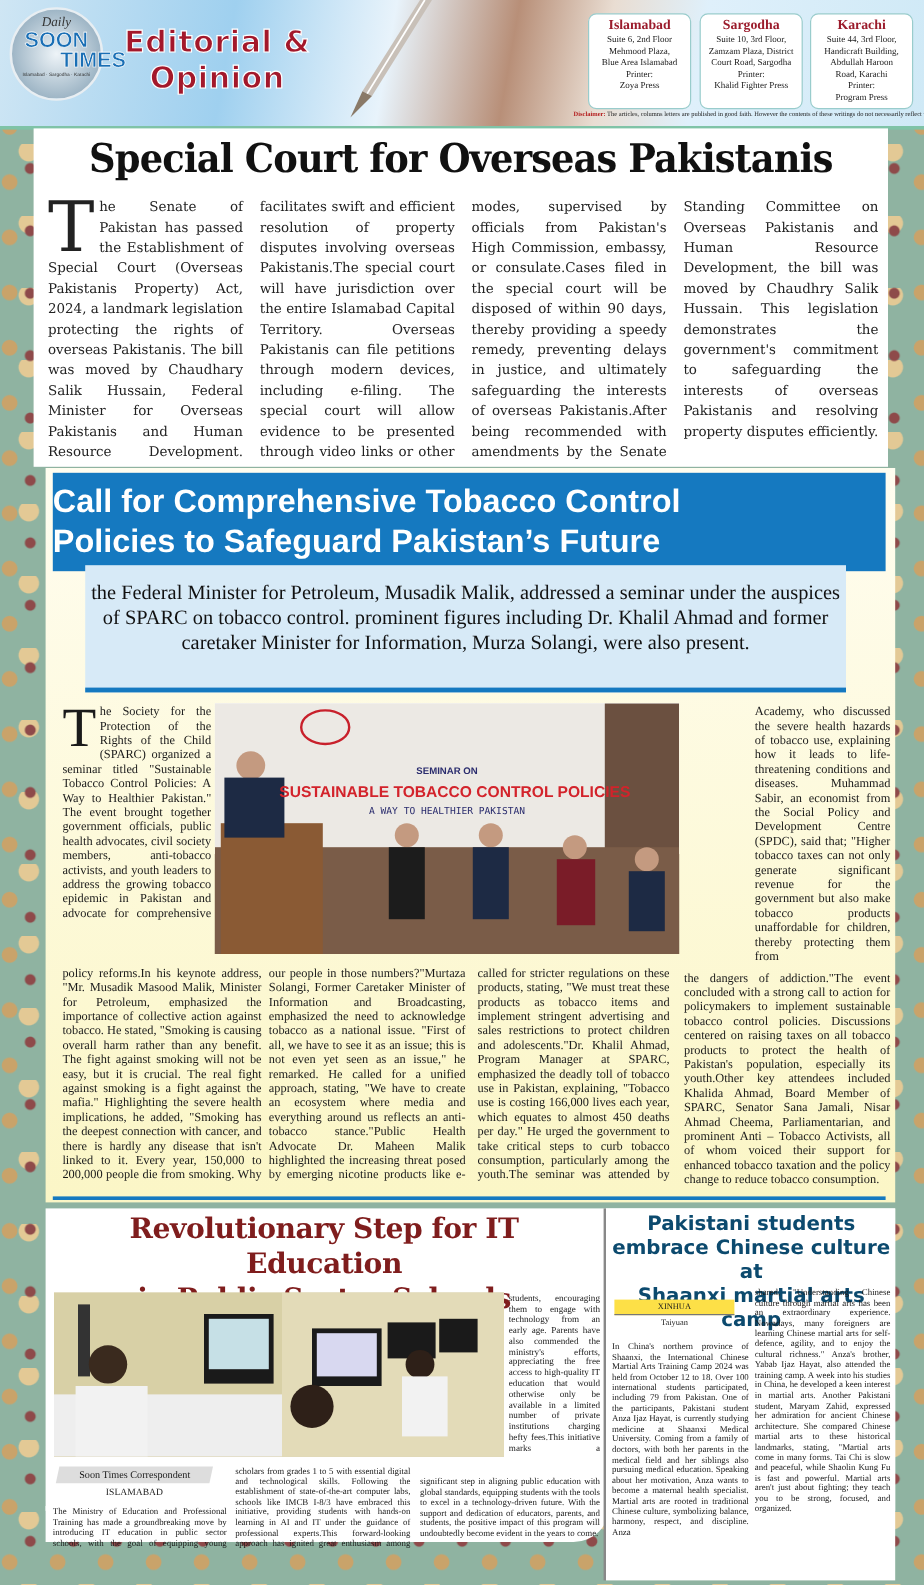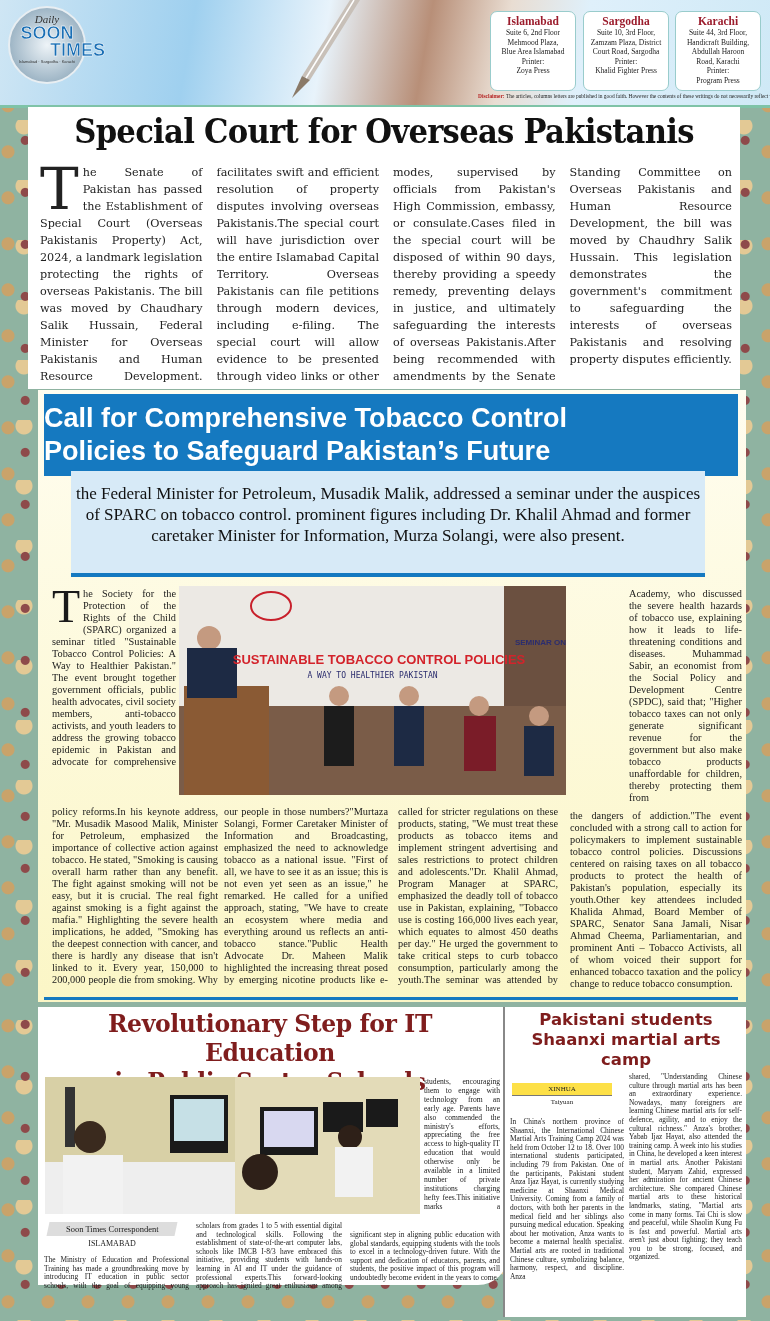--- a/index.html
+++ b/index.html
@@ -96,35 +96,39 @@
   }
   .it-photo { position: absolute; left: 45px; top: 1077px; width: 375px; height: 137px; overflow: hidden; background: #d9cfa8; }
   .byline { position: absolute; left: 48px; top: 1222px; width: 128px; height: 14px; background: #ddd; font-size: 8.5px; text-align: center; line-height: 14px; transform: skewX(-12deg); }
   .byline span { display: inline-block; transform: skewX(12deg); }
   .place { position: absolute; left: 48px; top: 1239px; width: 128px; text-align: center; font-size: 8px; }
   .small-text { position: absolute; font-family: "Liberation Serif", serif; font-size: 7.4px; line-height: 8.6px; text-align: justify; text-align-last: justify; color: #1a1a1a; overflow: hidden; }
   .small-text.endl { text-align-last: left; }
   .divider-v { position: absolute; left: 503px; top: 1007px; width: 2px; height: 310px; background: #888; }
   .h-chn {
     position: absolute; left: 508px; top: 1010px; width: 236px; text-align: center;
-    font-family: "DejaVu Sans", sans-serif; font-size: 16.5px; line-height: 20px; color: #7f1d1d;
+    font-family: "DejaVu Sans", sans-serif; font-size: 16.5px; line-height: 20px; color: #0c4a6e;
   }
   .chn-panel { position: absolute; left: 505px; top: 1007px; width: 241px; height: 310px; background: #fff; }
   .xinhua { position: absolute; left: 512px; top: 1083px; width: 100px; height: 13px; background: #fde047; font-size: 7px; text-align: center; line-height: 13px; border-bottom: 1px solid #777; }
   .taiyuan { position: absolute; left: 512px; top: 1098px; width: 100px; font-size: 7px; text-align: center; }
 </style>
 </head>
 <body>
 
 <header class="masthead">
   <div class="logo">
     <div class="daily">Daily</div>
     <div class="soon">SOON</div>
     <div class="times">TIMES</div>
     <div class="tag">Islamabad · Sargodha · Karachi</div>
+  </div>
+  <div class="ed-title">
+    <div>Editorial &amp;</div>
+    <div>Opinion</div>
   </div>
   <svg class="pen" viewBox="0 0 80 104">
     <polygon points="70,0 80,0 30,80 22,76" fill="#c8c0b8"></polygon>
     <polygon points="22,76 30,80 12,98" fill="#8a7a68"></polygon>
     <line x1="74" y1="0" x2="26" y2="78" stroke="#fff" stroke-width="1.5"></line>
   </svg>
   <div class="office" style="left:490px">
     <div class="city">Islamabad</div>
     <div>Suite 6, 2nd Floor</div>
     <div>Mehmood Plaza,</div>
@@ -187,21 +191,21 @@
     <rect x="8" y="62" width="50" height="50" fill="#1d2a44"></rect>
     <circle cx="160" cy="110" r="10" fill="#c49a80"></circle>
     <rect x="145" y="120" width="30" height="60" fill="#1c1c1c"></rect>
     <circle cx="230" cy="110" r="10" fill="#c49a80"></circle>
     <rect x="215" y="120" width="30" height="60" fill="#1d2a44"></rect>
     <circle cx="300" cy="120" r="10" fill="#c49a80"></circle>
     <rect x="285" y="130" width="32" height="55" fill="#7a1c28"></rect>
     <circle cx="360" cy="130" r="10" fill="#c49a80"></circle>
     <rect x="345" y="140" width="30" height="50" fill="#1d2a44"></rect>
   </svg>
-  <div style="position:absolute;left:0;top:52px;width:387px;text-align:right;font-family:'Liberation Sans',sans-serif;font-weight:bold;font-size:8px;color:#2b2d6e">SEMINAR ON</div>
+  <div style="position:absolute;left:0;top:52px;width:387px;text-align:center;font-family:'Liberation Sans',sans-serif;font-weight:bold;font-size:8px;color:#2b2d6e">SEMINAR ON</div>
   <div style="position:absolute;left:0;top:66px;width:400px;text-align:center;font-family:'Liberation Sans',sans-serif;font-weight:bold;font-size:13px;color:#d3232b">SUSTAINABLE TOBACCO CONTROL POLICIES</div>
   <div style="position:absolute;left:0;top:85px;width:387px;text-align:center;font-family:'DejaVu Sans Mono',monospace;font-size:8px;color:#2b2d6e">A WAY TO HEALTHIER PAKISTAN</div>
 </div>
 
 <div class="tob-text" style="left:52px;top:588px;width:124px;height:216px">
   <span class="tob-dropcap">T</span>
   <span>he Society for the Protection of the Rights of the Child (SPARC) organized a seminar titled "Sustainable Tobacco Control Policies: A Way to Healthier Pakistan." The event brought together government officials, public health advocates, civil society members, anti-tobacco activists, and youth leaders to address the growing tobacco epidemic in Pakistan and advocate for comprehensive</span>
 </div>
 <div class="tob-text" style="left:52px;top:806px;width:166px;height:180px">policy reforms.In his keynote address, "Mr. Musadik Masood Malik, Minister for Petroleum, emphasized the importance of collective action against tobacco. He stated, "Smoking is causing overall harm rather than any benefit. The fight against smoking will not be easy, but it is crucial. The real fight against smoking is a fight against the mafia." Highlighting the severe health implications, he added, "Smoking has the deepest connection with cancer, and there is hardly any disease that isn't linked to it. Every year, 150,000 to 200,000 people die from smoking. Why can't we see the faces of</div>
 <div class="tob-text" style="left:224px;top:806px;width:164px;height:180px">our people in those numbers?"Murtaza Solangi, Former Caretaker Minister of Information and Broadcasting, emphasized the need to acknowledge tobacco as a national issue. "First of all, we have to see it as an issue; this is not even yet seen as an issue," he remarked. He called for a unified approach, stating, "We have to create an ecosystem where media and everything around us reflects an anti-tobacco stance."Public Health Advocate Dr. Maheen Malik highlighted the increasing threat posed by emerging nicotine products like e-cigarettes and nicotine pouches, which are being marketed aggressively to youth. She</div>
@@ -240,18 +244,19 @@
 </div>
 <div class="small-text" style="left:424px;top:1078px;width:76px;height:142px;font-size:7.6px;line-height:8.9px">students, encouraging them to engage with technology from an early age. Parents have also commended the ministry's efforts, appreciating the free access to high-quality IT education that would otherwise only be available in a limited number of private institutions charging hefty fees.This initiative marks a</div>
 <div class="byline"><span>Soon Times Correspondent</span></div>
 <div class="place">ISLAMABAD</div>
 <div class="small-text" style="left:44px;top:1256px;width:145px;height:40px">The Ministry of Education and Professional Training has made a groundbreaking move by introducing IT education in public sector schools, with the goal of equipping young</div>
 <div class="small-text" style="left:196px;top:1222px;width:146px;height:74px">scholars from grades 1 to 5 with essential digital and technological skills. Following the establishment of state-of-the-art computer labs, schools like IMCB I-8/3 have embraced this initiative, providing students with hands-on learning in AI and IT under the guidance of professional experts.This forward-looking approach has ignited great enthusiasm among</div>
 <div class="small-text endl" style="left:350px;top:1231px;width:150px;height:60px">significant step in aligning public education with global standards, equipping students with the tools to excel in a technology-driven future. With the support and dedication of educators, parents, and students, the positive impact of this program will undoubtedly become evident in the years to come.</div>
 
 <h2 class="h-chn">
   <div>Pakistani students</div>
+  <div>embrace Chinese culture at</div>
   <div>Shaanxi martial arts camp</div>
 </h2>
 <div class="xinhua">XINHUA</div>
 <div class="taiyuan">Taiyuan</div>
 <div class="small-text" style="left:510px;top:1118px;width:114px;height:200px">In China's northern province of Shaanxi, the International Chinese Martial Arts Training Camp 2024 was held from October 12 to 18. Over 100 international students participated, including 79 from Pakistan. One of the participants, Pakistani student Anza Ijaz Hayat, is currently studying medicine at Shaanxi Medical University. Coming from a family of doctors, with both her parents in the medical field and her siblings also pursuing medical education. Speaking about her motivation, Anza wants to become a maternal health specialist. Martial arts are rooted in traditional Chinese culture, symbolizing balance, harmony, respect, and discipline. Anza</div>
 <div class="small-text endl" style="left:629px;top:1073px;width:113px;height:205px">shared, "Understanding Chinese culture through martial arts has been an extraordinary experience. Nowadays, many foreigners are learning Chinese martial arts for self-defence, agility, and to enjoy the cultural richness." Anza's brother, Yabab Ijaz Hayat, also attended the training camp. A week into his studies in China, he developed a keen interest in martial arts. Another Pakistani student, Maryam Zahid, expressed her admiration for ancient Chinese architecture. She compared Chinese martial arts to these historical landmarks, stating, "Martial arts come in many forms. Tai Chi is slow and peaceful, while Shaolin Kung Fu is fast and powerful. Martial arts aren't just about fighting; they teach you to be strong, focused, and organized.</div>
 
 </body></html>

